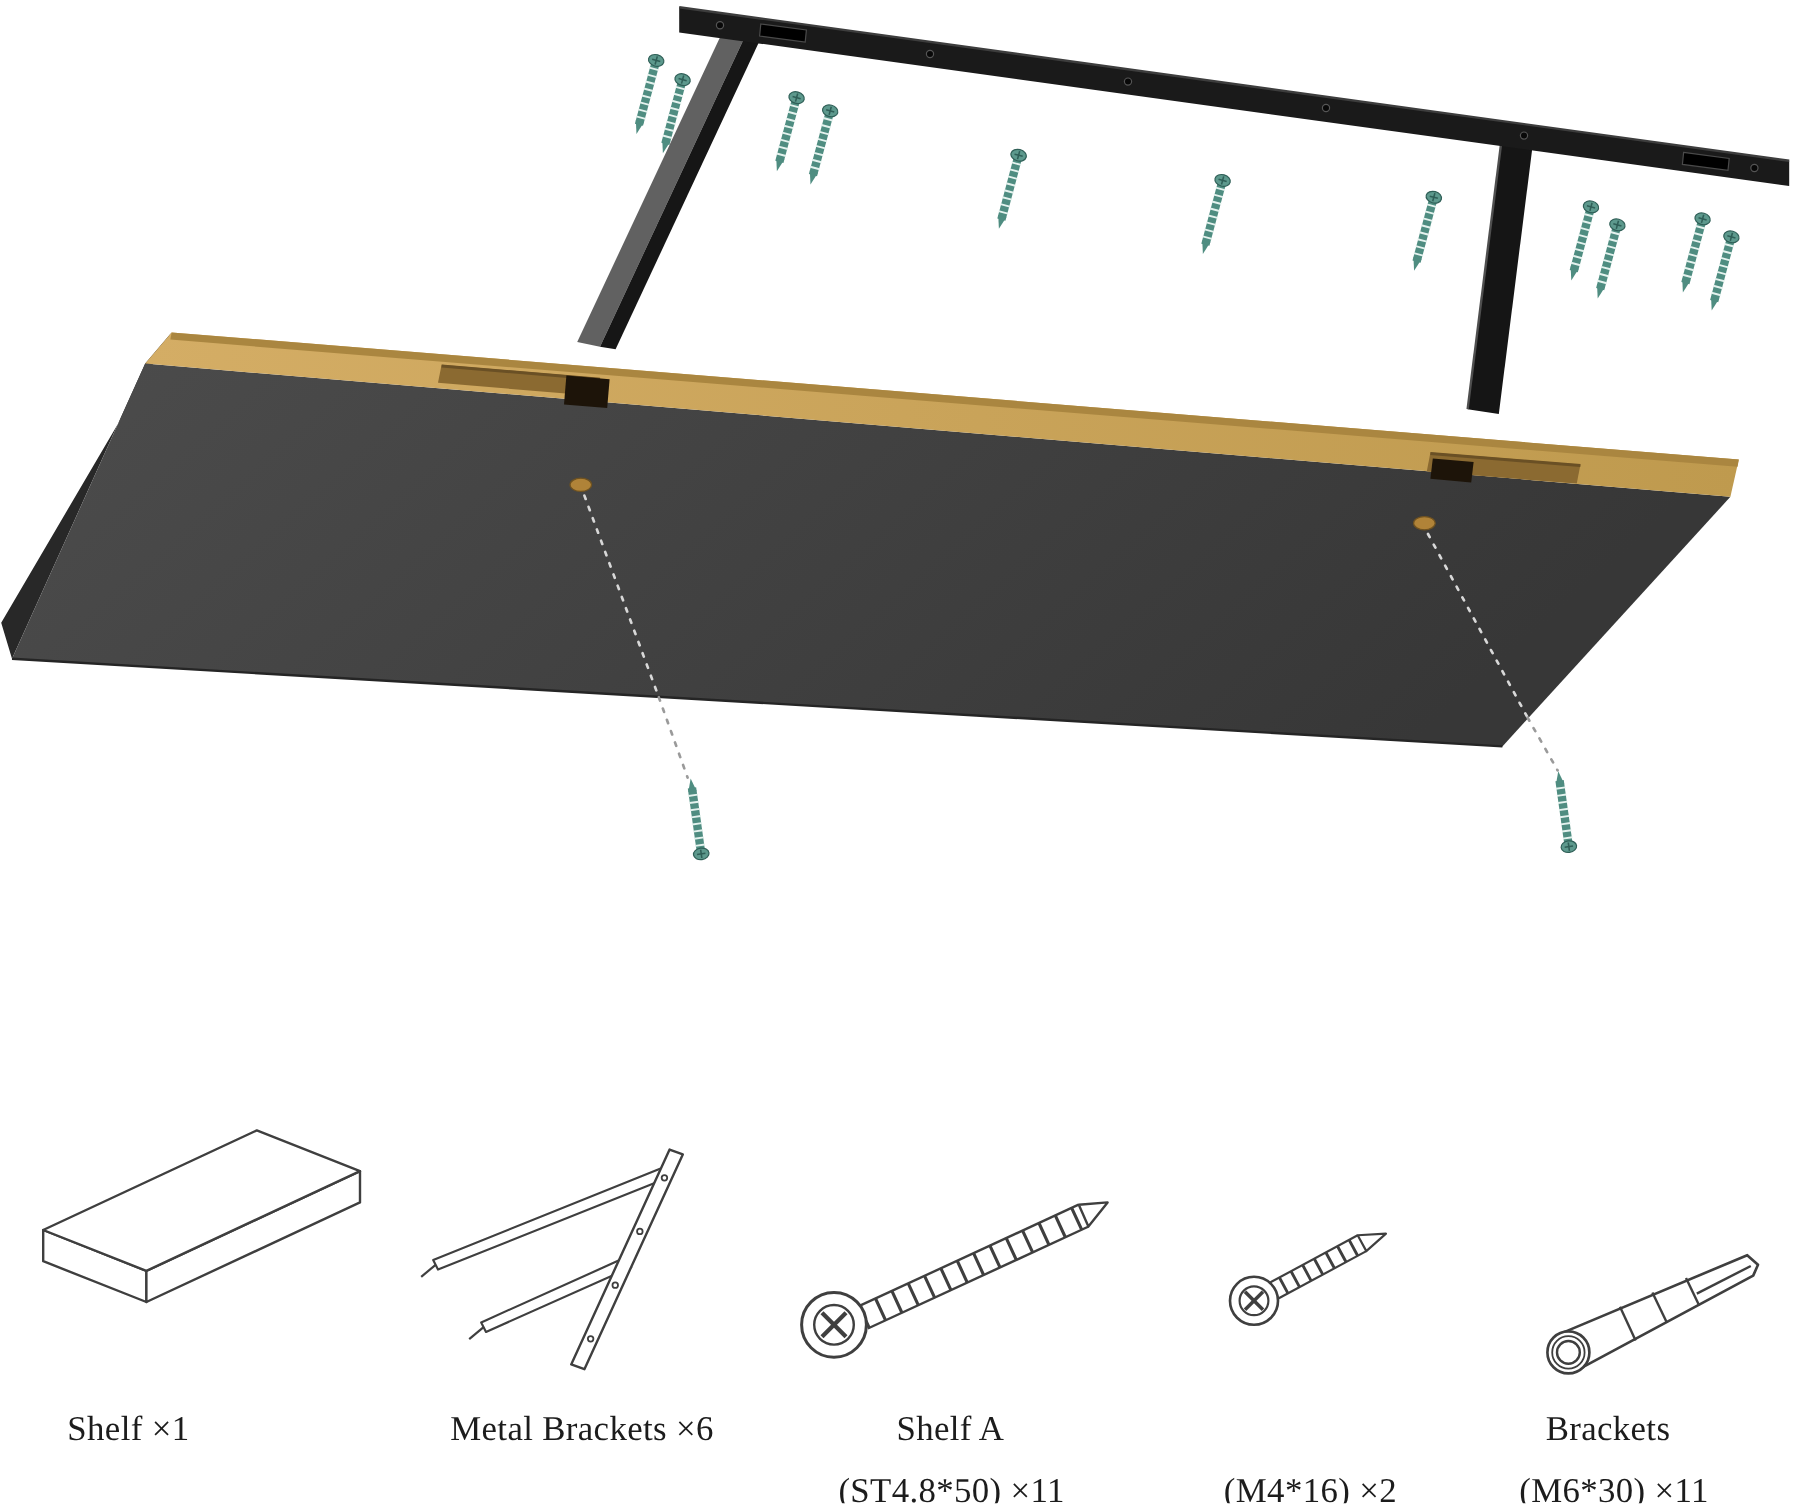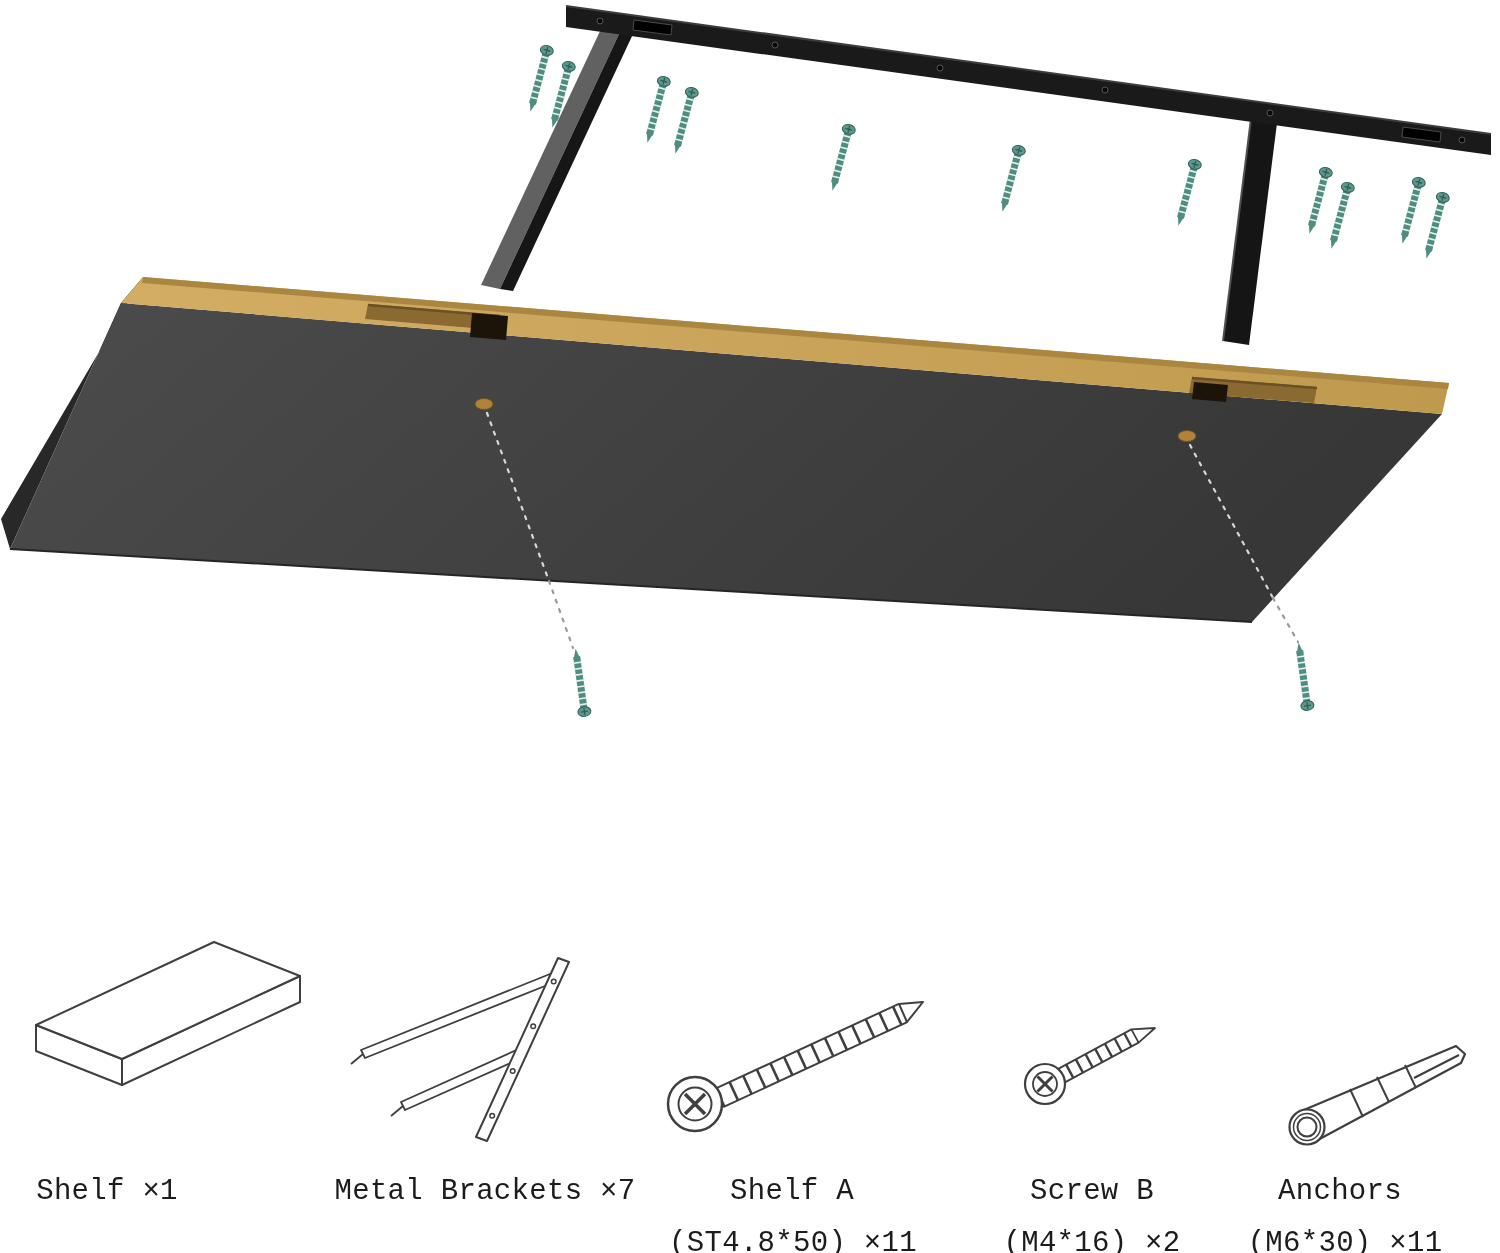--- a/index.html
+++ b/index.html
@@ -1,18 +1,18 @@
 <!DOCTYPE html>
 <html><head>
 <meta charset="utf-8">
 <style>
   html,body{margin:0;padding:0;background:#fff;}
   .canvas{
     position:relative;width:1500px;height:1253px;background:#ffffff;
-    font-family:Liberation Mono, monospace;overflow:hidden;
+    font-family:Liberation Serif, serif;overflow:hidden;
   }
   .assembly-svg{position:absolute;top:0;left:0;}
   .parts-list{position:absolute;top:930px;left:0;width:1500px;height:323px;}
   .part-icon{position:absolute;}
   #icon-shelf{left:28px;top:5px;}
   #icon-bracket{left:345px;top:22px;}
   #icon-screwA{left:655px;top:50px;}
   #icon-screwB{left:1015px;top:68px;}
   #icon-anchor{left:1262px;top:85px;}
   .part-label,.part-spec{
@@ -170,22 +170,21 @@
         <line stroke-width="2" x1="101" y1="102" x2="88" y2="74"></line>
         <line stroke-width="2" x1="127" y1="87" x2="115" y2="62"></line>
         <line stroke-width="2" x1="154" y1="73" x2="143" y2="50"></line>
         <circle cx="45" cy="112" r="17.5" fill="#ffffff" stroke-width="2.2"></circle>
         <circle cx="45" cy="112" r="13.5" stroke-width="1.5"></circle>
         <circle cx="45" cy="112" r="9.5" stroke-width="2"></circle>
       </g>
     </svg>
 
     <div class="part-label lbl1">Shelf ×1</div>
-    <div class="part-label lbl2">Metal Brackets ×7</div>
+    <div class="part-label lbl2">Metal Brackets ×6</div>
     <div class="part-label lbl3">Shelf A</div>
-    <div class="part-label lbl4">Screw B</div>
-    <div class="part-label lbl5">Anchors</div>
+    <div class="part-label lbl5">Brackets</div>
 
     <div class="part-spec spc3">(ST4.8*50) ×11</div>
     <div class="part-spec spc4">(M4*16) ×2</div>
     <div class="part-spec spc5">(M6*30) ×11</div>
   </div>
 </div>
 
 </body></html>

